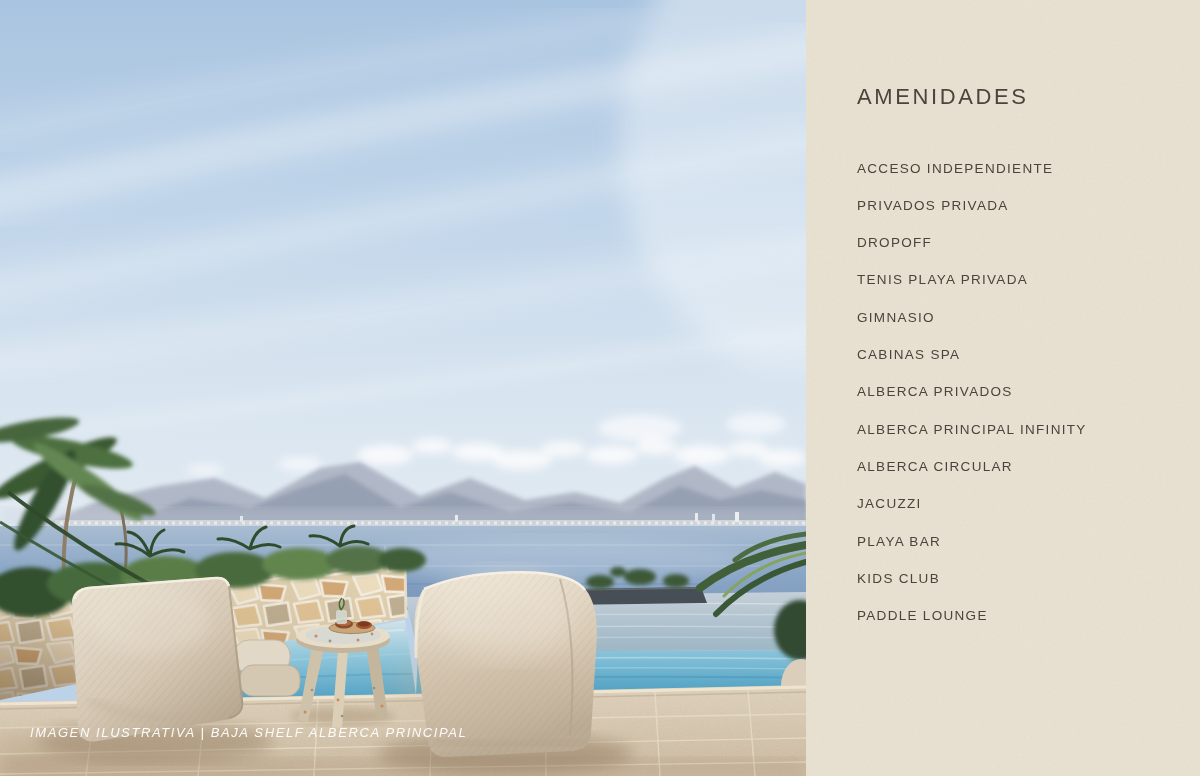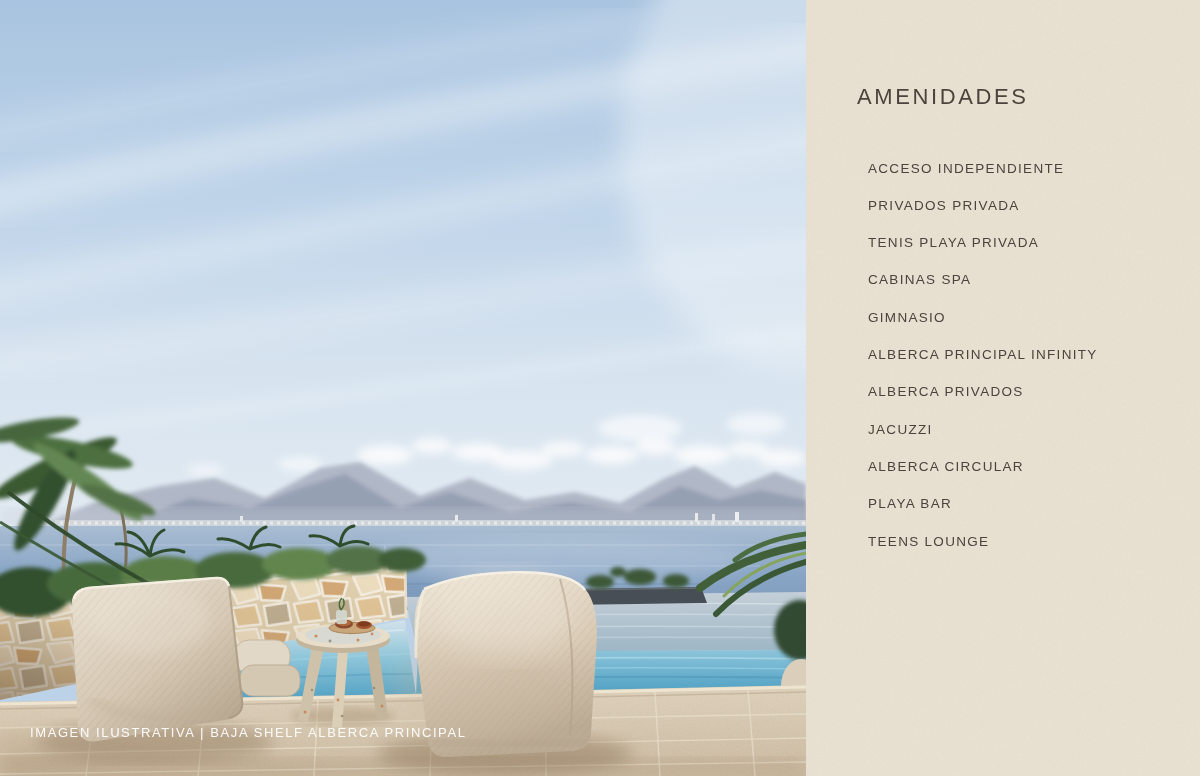--- a/index.html
+++ b/index.html
@@ -16,41 +16,41 @@
     display:flex;
   }
   .photo{
     position:relative;flex:0 0 806px;width:806px;height:776px;overflow:hidden;
     background:#bcd2e8;
   }
   .photo svg.scene{display:block;}
   .photo-caption{
     position:absolute;left:30px;top:725px;
     font-size:13px;font-weight:500;letter-spacing:1.6px;
-    color:var(--caption_text,#fff);opacity:.95;white-space:nowrap;
+    color:var(--caption_text,#fff);opacity:.95;white-space:nowrap;font-style:italic;
   }
   .panel{
     position:relative;flex:1 1 auto;height:776px;
     background:var(--panel_bg,#e9e2d2);
     overflow:hidden;
   }
   .panel .noise{position:absolute;inset:0;pointer-events:none;opacity:.55;}
   .panel-content{position:relative;z-index:2;padding:0 30px 0 51px;}
   .panel-title{
     margin:0;padding-top:84px;
     font-size:22px;font-weight:500;line-height:1.2;
     letter-spacing:2.6px;color:var(--panel_text,#4a443c);
   }
   .amenity-list{
     list-style:none;margin:39px 0 0 0;padding:0;
   }
   .amenity-list li{
     height:37.3px;display:flex;align-items:center;
     font-size:13.5px;font-weight:500;letter-spacing:1.3px;
-    color:var(--panel_text,#4a443c);white-space:nowrap;margin-left:11px;
+    color:var(--panel_text,#4a443c);white-space:nowrap;
   }
 </style>
 </head>
 <body>
 
 <div class="photo">
   <svg class="scene" width="806" height="776" viewBox="0 0 806 776" xmlns="http://www.w3.org/2000/svg">
     <defs>
       <linearGradient id="skyG" x1="0" y1="0" x2="0" y2="1">
         <stop offset="0" stop-color="#a9c4e0"></stop>
@@ -360,24 +360,26 @@
           <feFuncA type="linear" slope="0.22" intercept="-0.02"></feFuncA>
         </feComponentTransfer>
     </filter>
     <rect width="394" height="776" filter="url(#paper)"></rect>
   </svg>
   <div class="panel-content">
     <h2 class="panel-title">AMENIDADES</h2>
     <ul class="amenity-list">
       <li>ACCESO INDEPENDIENTE</li>
       <li>PRIVADOS PRIVADA</li>
+      <li>DROPOFF</li>
       <li>TENIS PLAYA PRIVADA</li>
+      <li>GIMNASIO</li>
       <li>CABINAS SPA</li>
-      <li>GIMNASIO</li>
+      <li>ALBERCA PRIVADOS</li>
       <li>ALBERCA PRINCIPAL INFINITY</li>
-      <li>ALBERCA PRIVADOS</li>
+      <li>ALBERCA CIRCULAR</li>
       <li>JACUZZI</li>
-      <li>ALBERCA CIRCULAR</li>
       <li>PLAYA BAR</li>
-      <li>TEENS LOUNGE</li>
+      <li>KIDS CLUB</li>
+      <li>PADDLE LOUNGE</li>
     </ul>
   </div>
 </div>
 
 </body></html>

